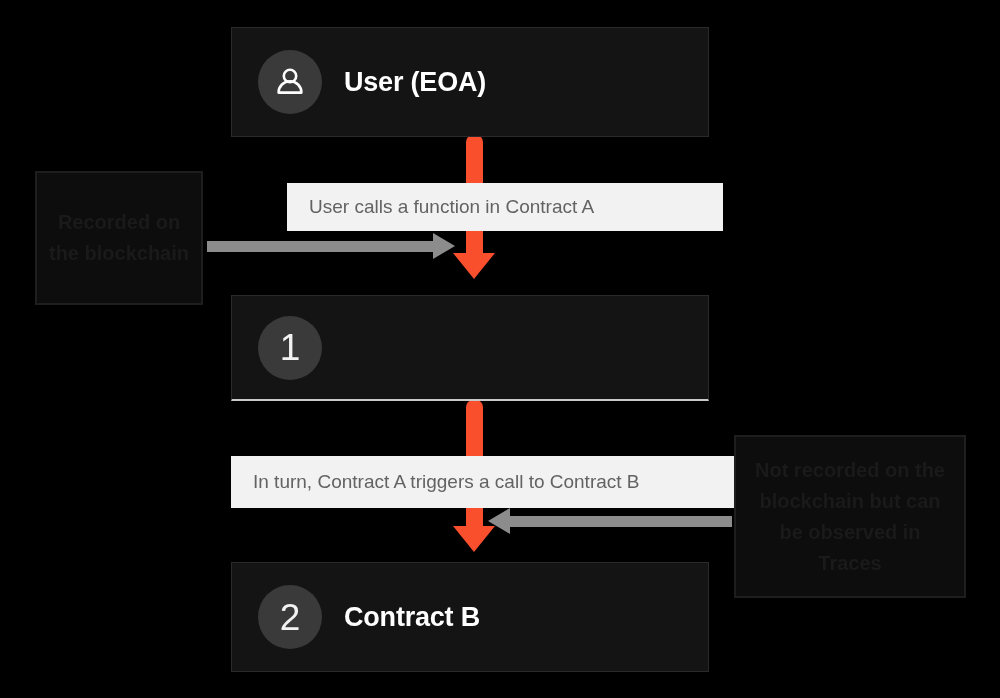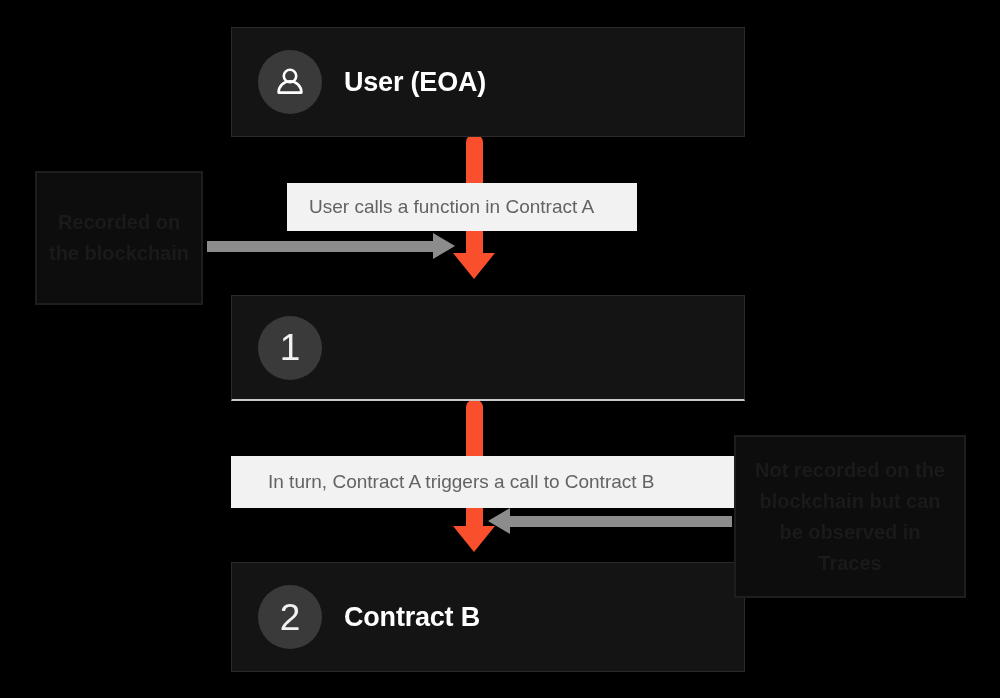--- a/index.html
+++ b/index.html
@@ -19,21 +19,21 @@
   .stage {
     position: absolute;
     inset: 0;
     background: #000000;
   }
 
   
   .node {
     position: absolute;
     left: 231px;
-    width: 514px;
+    width: 478px;
     background: #141414;
     border: 1px solid #2a2a2a;
     box-sizing: border-box;
     display: flex;
     align-items: center;
     z-index: 4;
   }
   .node-user     { top: 27px;  height: 110px; }
   .node-contract-a { top: 295px; height: 106px; border-bottom: 2px solid #c9c9c9; }
   .node-contract-b { top: 562px; height: 110px; }
@@ -75,27 +75,27 @@
     color: #636363;
     font-size: 19px;
     display: flex;
     align-items: center;
     box-sizing: border-box;
     z-index: 5;
     white-space: nowrap;
   }
   .caption-1 {
     left: 287px; top: 183px;
-    width: 350px; height: 48px;
+    width: 436px; height: 48px;
     padding-left: 22px;
   }
   .caption-2 {
     left: 231px; top: 456px;
     width: 529px; height: 52px;
-    padding-left: 37px;
+    padding-left: 22px;
   }
 
   
   .orange-stem {
     position: absolute;
     left: 466px;
     width: 17px;
     background: #fa4f2d;
     border-radius: 7px 7px 0 0;
     z-index: 2;

